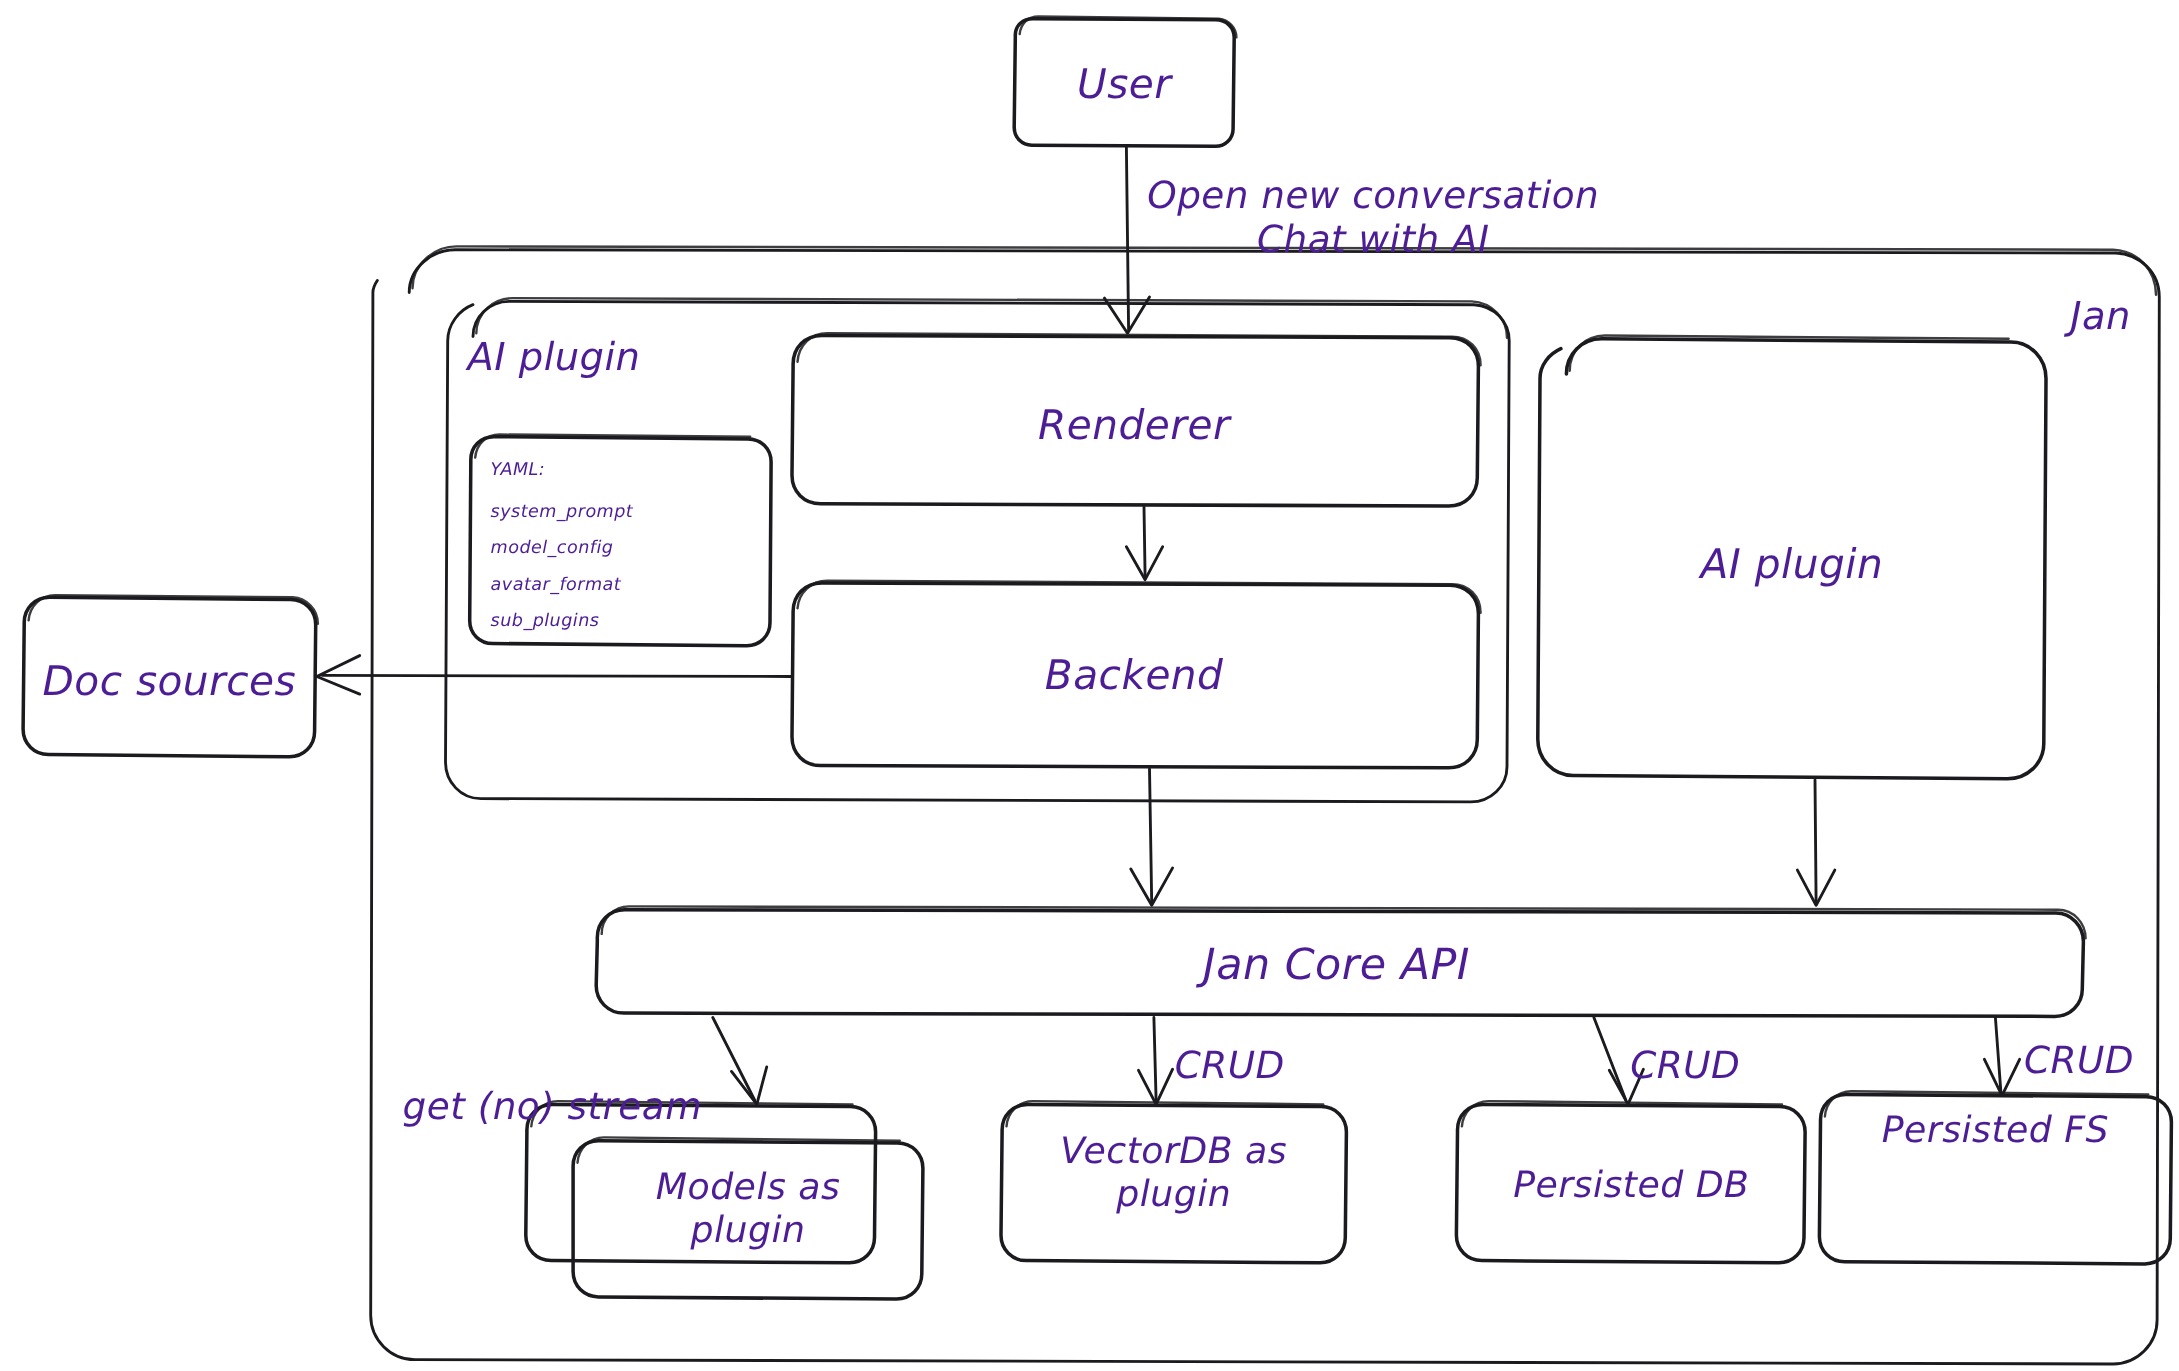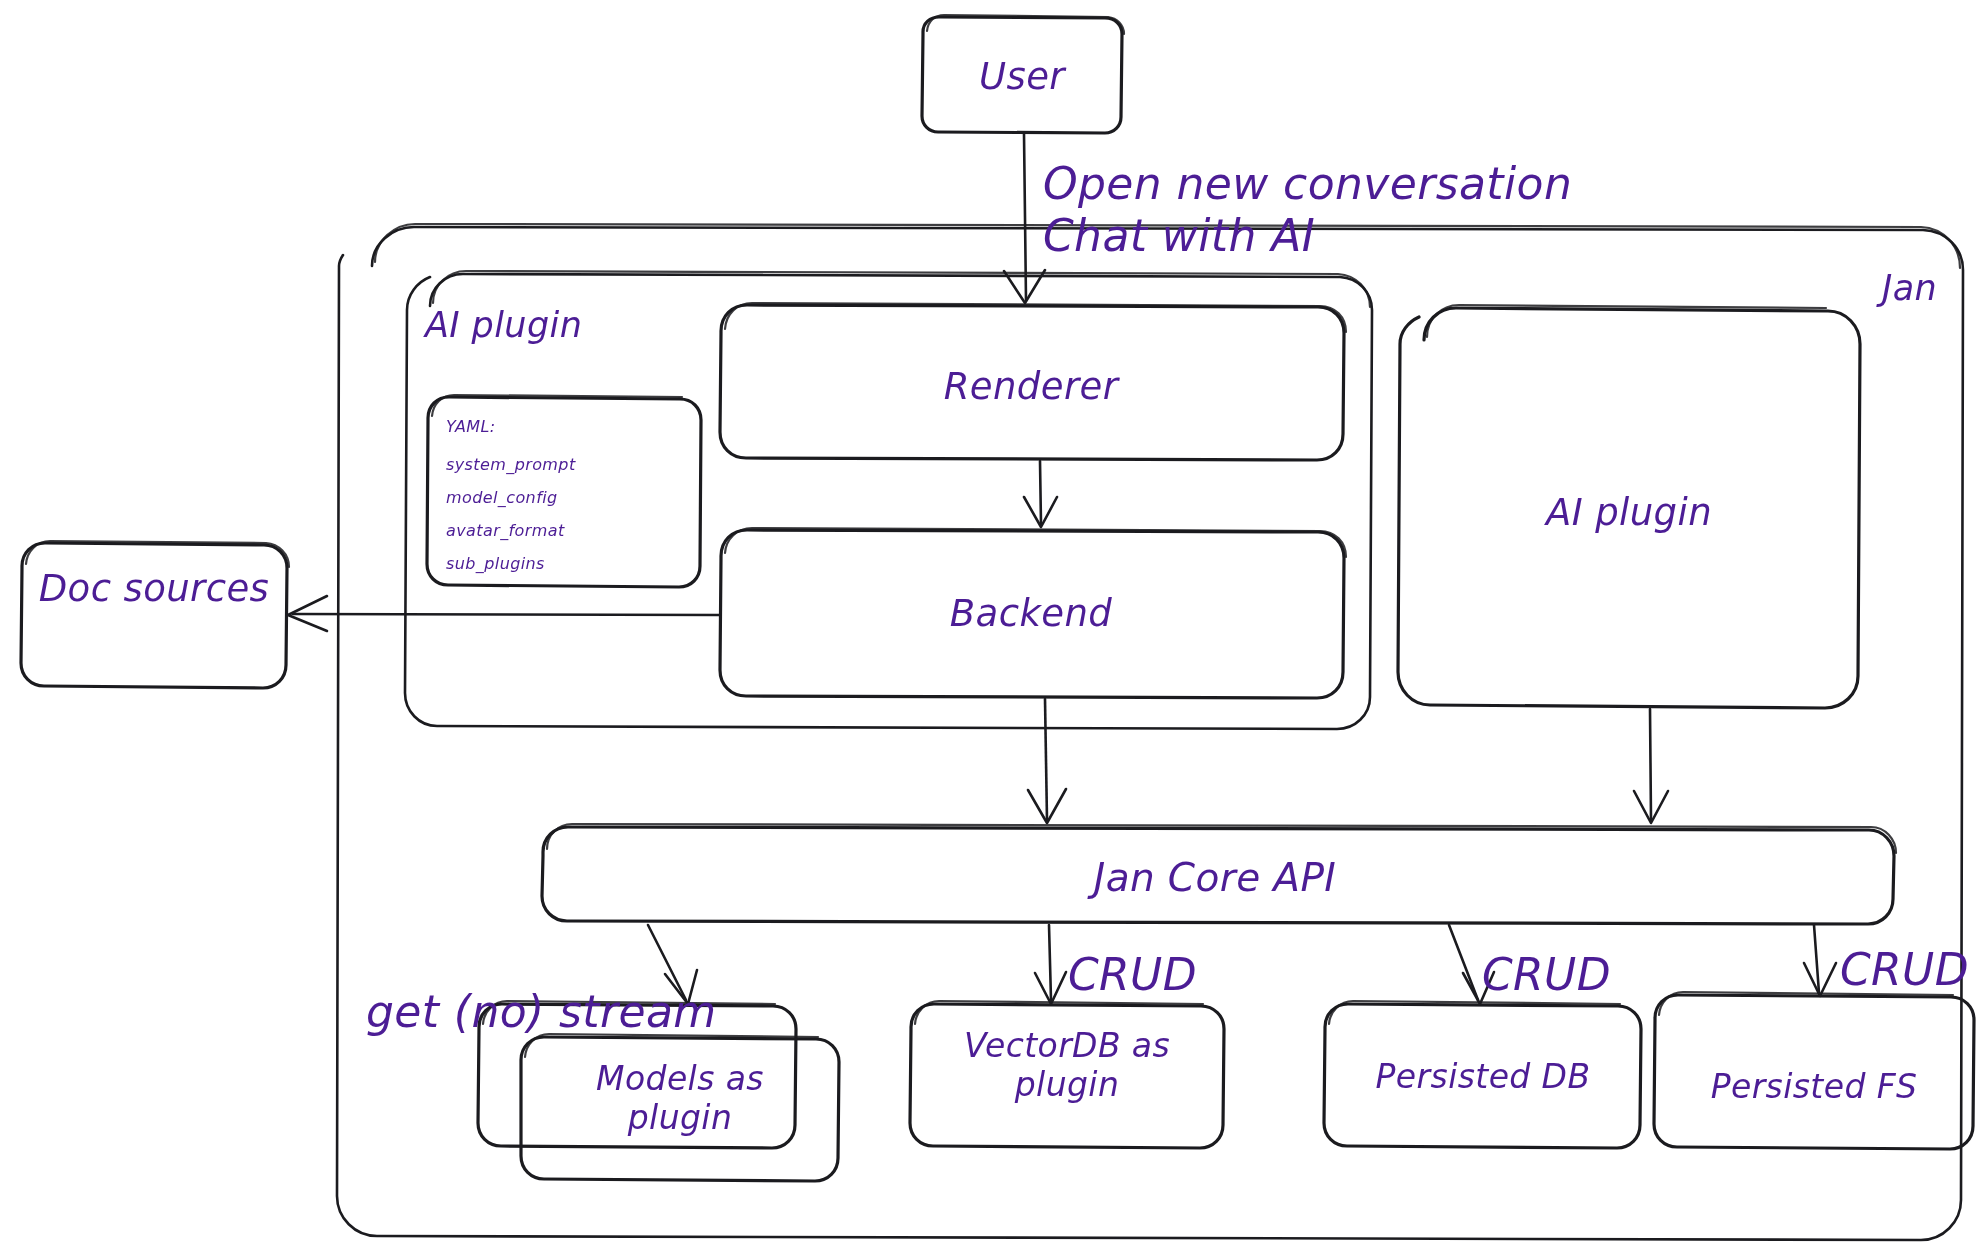--- a/index.html
+++ b/index.html
@@ -43,21 +43,21 @@
     font-weight: 400;
     line-height: 1.18;
     pointer-events: none;
   }
   .lbl-center {
     text-align: center;
     transform: translateX(-50%);
   }
   .t-node   { font-size: 37px; }
   .t-api    { font-size: 39px; }
-  .t-edge   { font-size: 44px; }
+  .t-edge   { font-size: 34px; text-align: center; }
   .t-group  { font-size: 35px; }
   .t-yaml   { font-size: 16px; }
   .t-small  { font-size: 33px; }
 </style>
 </head>
 <body>
 
 <div id="canvas-wrap">
 
   <svg id="diagram" viewBox="0 0 1981 1246">
@@ -332,35 +332,35 @@
   <div class="lbl t-group" style="left:1882px; top:268px;">Jan</div>
 
   <div class="lbl t-group" style="left:425px; top:305px;">AI plugin</div>
 
   <div class="lbl t-node lbl-center" style="left:1022px; top:55px;">User</div>
 
   <div class="lbl t-node lbl-center" style="left:1031px; top:365px;text-align:right;">Renderer</div>
 
   <div class="lbl t-node lbl-center" style="left:1031px; top:592px;">Backend</div>
 
-  <div class="lbl t-node lbl-center" style="left:154px; top:567px;">Doc sources</div>
+  <div class="lbl t-node lbl-center" style="left:154px; top:598px;">Doc sources</div>
 
   <div class="lbl t-node lbl-center" style="left:1629px; top:491px;">AI plugin</div>
 
   <div class="lbl t-api lbl-center" style="left:1215px; top:855px;">Jan Core API</div>
 
   <div class="lbl t-small lbl-center" style="left:680px; top:1060px;">Models as
 plugin</div>
 
   <div class="lbl t-small lbl-center" style="left:1067px; top:1027px;">VectorDB as
 plugin</div>
 
   <div class="lbl t-small lbl-center" style="left:1483px; top:1058px;">Persisted DB</div>
 
-  <div class="lbl t-small lbl-center" style="left:1814px; top:1068px;">Persisted FS</div>
+  <div class="lbl t-small lbl-center" style="left:1814px; top:1008px;">Persisted FS</div>
 
   <div class="lbl t-edge" style="left:1043px; top:158px;">Open new conversation
 Chat with AI</div>
 
   <div class="lbl t-edge" style="left:366px; top:942px;margin-top:44px;">get (no) stream</div>
 
   <div class="lbl t-edge" style="left:1068px; top:949px;">CRUD</div>
 
   <div class="lbl t-edge" style="left:1482px; top:949px;">CRUD</div>
 

